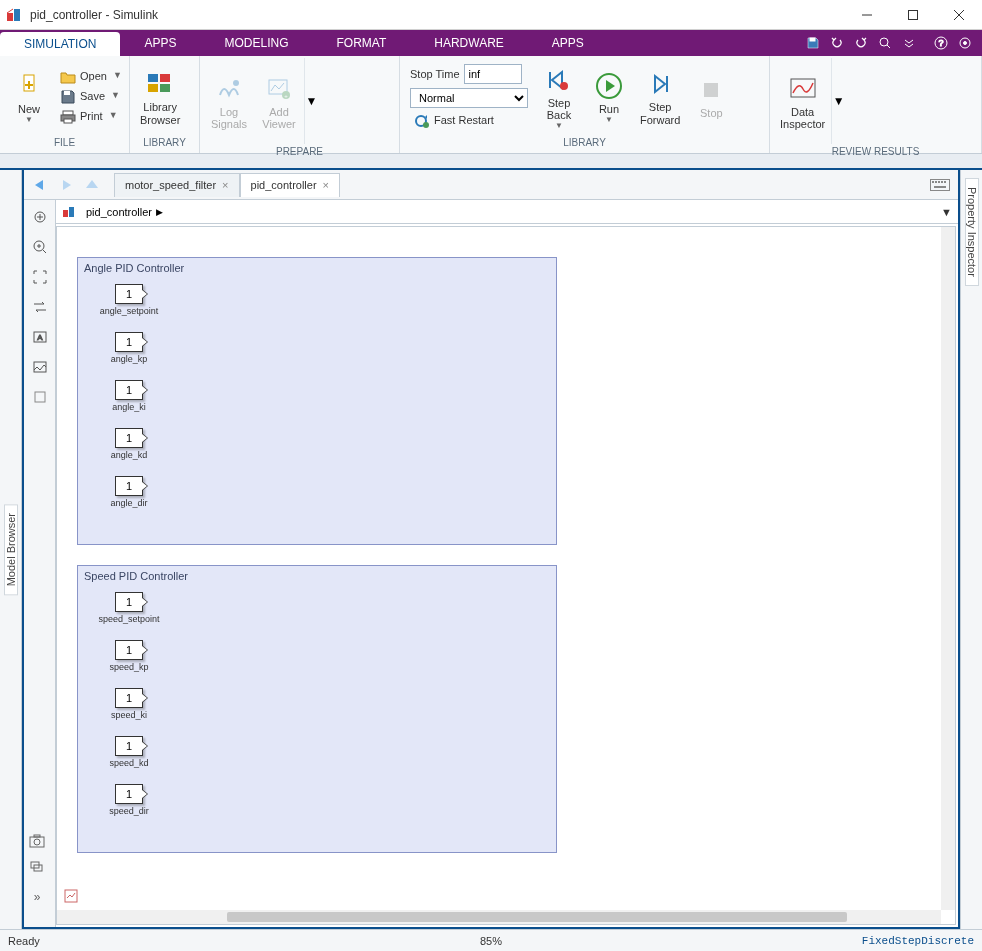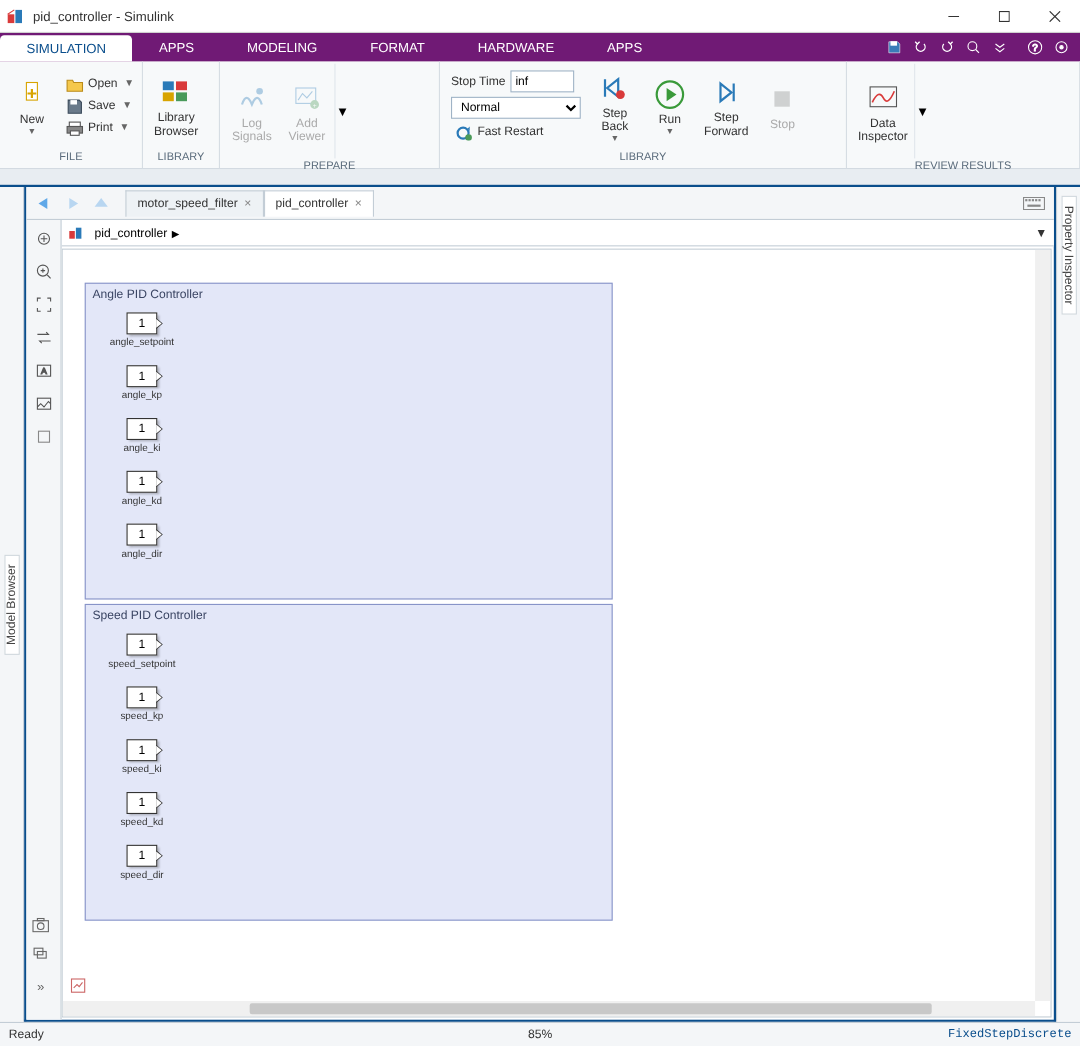--- a/index.html
+++ b/index.html
@@ -64,21 +64,21 @@
 .breadcrumb { flex:1; display:flex; align-items:center; font-size:11px; padding-left:4px; gap:4px; }
 .breadcrumb .caret { margin-left:auto; margin-right:6px; color:#333; }
 
 .canvas-area { flex:1; background:#fff; border:1px solid #c3cdd6; margin:2px 2px 2px 0; overflow:hidden; position:relative; }
 .canvas-scroll { position:absolute; inset:0 14px 14px 0; overflow:auto; padding: 30px 20px; }
 .hscroll { position:absolute; left:0; right:14px; bottom:0; height:14px; background:#f0f0f0; display:flex; align-items:center; }
 .hscroll .thumb { height:10px; background:#c8c8c8; border-radius:2px; margin-left:170px; width:620px; }
 .vscroll { position:absolute; top:0; right:0; bottom:14px; width:14px; background:#f0f0f0; }
 
 
-.area-box { border:1px solid #8894c8; background:#e3e7f8; padding: 4px 12px 20px 6px; margin-bottom: 4px; width: 480px; }
+.area-box { border:1px solid #8894c8; background:#e3e7f8; padding: 4px 12px 20px 6px; margin-bottom: 20px; width: 480px; }
 .area-title { font-size:11px; color:#3a4563; margin-bottom:10px; }
 .port-block { display:flex; flex-direction:column; align-items:center; margin: 8px 0 16px 10px; width:70px; }
 .port-box { width:28px; height:20px; border:1px solid #333; background:#fff; display:flex; align-items:center; justify-content:center; font-size:11px; box-shadow: 2px 2px 2px rgba(0,0,0,0.25); position:relative; }
 .port-box::after { content:''; position:absolute; right:-6px; top:50%; transform:translateY(-50%); width:0; height:0; border-top:5px solid transparent; border-bottom:5px solid transparent; border-left:6px solid #333; }
 .port-box::before { content:''; position:absolute; right:-5px; top:50%; transform:translateY(-50%); width:0; height:0; border-top:4px solid transparent; border-bottom:4px solid transparent; border-left:5px solid #fff; z-index:1; }
 .port-label { font-size:9px; color:#333; margin-top:2px; }
 
 .bottom-icons { position:absolute; left: 2px; bottom: 20px; display:flex; flex-direction:column; gap:6px; }
 .bottom-icons .bic { width:22px; height:20px; display:flex; align-items:center; justify-content:center; cursor:pointer; }
 .collapse-btn { width:22px; height:20px; display:flex; align-items:center; justify-content:center; cursor:pointer; font-size:12px; color:#666; margin-top:4px; }

